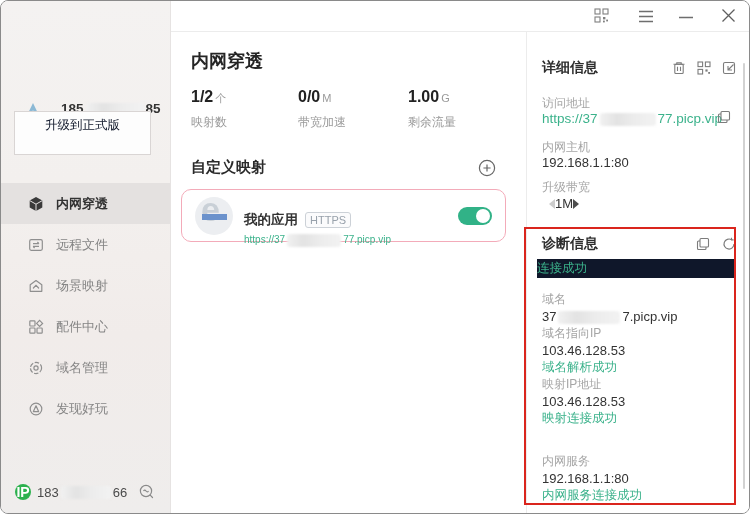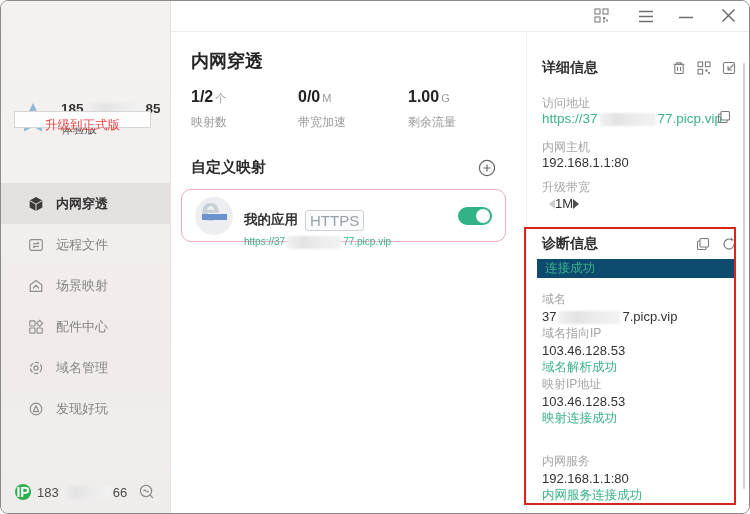--- a/index.html
+++ b/index.html
@@ -12,23 +12,23 @@
   .sidebar {
     position:absolute; left:0; top:0; width:170px; height:100%;
     background:linear-gradient(180deg,#f4f2f1 0%,#f3f0ee 35%,#f1ecea 65%,#efedec 100%);
     border-right:1px solid #e6e3e2;
   }
   .user { position:absolute; left:14px; top:52px; display:flex; align-items:flex-start;margin-top:48px; }
   .user-txt { margin-left:10px; }
   .user-name { font-size:13.5px; font-weight:bold; color:#333; white-space:nowrap; }
   .user-plan { font-size:12px; color:#555; margin-top:5px; }
   .upgrade-btn {
-    position:absolute; left:13px; top:110px; width:137px; height:17px;
+    position:absolute; left:13px; top:110px; width:137px; height:44px;
     background:#fdfdfd; border:1px solid #d9d5d4; border-radius:0;
-    font-size:12.5px; color:#ef4444; text-align:center; line-height:26px; cursor:pointer;
+    font-size:12.5px; color:#0f172a; text-align:center; line-height:26px; cursor:pointer;
   }
   .menu { position:absolute; left:0; top:182px; width:100%; }
   .menu-item { height:41px; display:flex; align-items:center; padding-left:27px; color:#858585; font-size:13px; cursor:pointer; }
   .menu-item .mi-icon { width:16px; height:16px; margin-right:12px; flex:0 0 16px; }
   .menu-item.active { background:#e4e1e0; color:#333; font-weight:bold; }
   .side-footer { position:absolute; left:14px; right:14px; bottom:11px; height:20px; display:flex; align-items:center; }
   .ip-badge { width:16px; height:16px; border-radius:50%; background:#2cb14e; color:#fff; font-size:14px; font-weight:bold; text-align:center; line-height:16px; }
   .acct { margin-left:6px; font-size:13px; color:#4a4a4a; display:flex; align-items:center; }
   .diag-glass { margin-left:auto; width:18px; height:18px; cursor:pointer; }
   
@@ -51,21 +51,21 @@
   .sec-title { font-size:15px; font-weight:bold; color:#2a2a2a; }
   .plus-btn { width:18px; height:18px; cursor:pointer; }
   .map-card { position:absolute; left:10px; top:157px; width:325px; height:53px;
     border:1px solid #f3abb9; border-radius:10px; display:flex; align-items:center; padding:0 13px; cursor:pointer; background:#fff; }
   .app-ic { position:relative; width:38px; height:38px; border-radius:50%; background:#eceef1; flex:0 0 38px; overflow:hidden; }
   .app-ic .e-letter { position:absolute; left:6px; top:-7px; font-size:34px; font-weight:bold; color:#c9d0d7; }
   .app-ic .e-bar { position:absolute; left:7px; top:17px; width:25px; height:6px; background:#6b92cc; }
   .map-txt { margin-left:11px;margin-top:27px; }
   .map-name-row { display:flex; align-items:center; }
   .map-name { font-size:13.5px; font-weight:bold; color:#333; }
-  .proto-tag { margin-left:7px; font-size:15px; color:#98a1ab; border:1px solid #ccd1d7; border-radius:3px; padding:1px 4px; background:#fbfbfc; }
+  .proto-tag { margin-left:7px; font-size:11px; color:#98a1ab; border:1px solid #ccd1d7; border-radius:3px; padding:1px 4px; background:#fbfbfc; }
   .map-url { margin-top:5px; font-size:10px; color:#3bb28b; }
   .toggle { margin-left:auto; width:34px; height:18px; border-radius:9px; background:#31b287; position:relative; cursor:pointer; flex:0 0 34px; }
   .toggle .knob { position:absolute; right:2px; top:2px; width:14px; height:14px; border-radius:50%; background:#fff; }
   
   .details { position:absolute; left:525px; top:31px; right:0; bottom:0; background:#fff; border-left:1px solid #ececec; }
   .dt-head { position:absolute; left:15px; right:13px; top:27px; display:flex; align-items:center; }
   .dt-title { font-size:14px; font-weight:bold; color:#2e2e2e; }
   .dt-icons { margin-left:auto; display:flex; gap:11px; }
   .dt-icons span, .dg-icons span { cursor:pointer; width:14px; height:14px; display:inline-block; }
   .lbl { font-size:12px; color:#a5a5a5; }
@@ -78,22 +78,22 @@
   .host-val { position:absolute; left:15px; top:123px; }
   .bw-lbl { position:absolute; left:15px; top:147px; }
   .stepper { position:absolute; left:22px; top:164px; display:flex; align-items:center; gap:0; }
   .arr { width:0; height:0; border-top:5px solid transparent; border-bottom:5px solid transparent; cursor:pointer; }
   .arr-l { border-right:6px solid #cccccc; }
   .arr-r { border-left:6px solid #4d4d4d; }
   .bw-val { font-size:13px; color:#333; }
   
   .dg-head { position:absolute; left:15px; right:13px; top:203px; display:flex; align-items:center; }
   .dg-icons { margin-left:auto; display:flex; gap:12px; }
-  .banner { position:absolute; left:10px; top:227px; width:198px; height:19px; background:#0c4a6e;
-    color:#3bb28b; font-size:12.5px; line-height:19px; padding-left:8px; }
+  .banner { position:absolute; left:10px; top:227px; width:198px; height:19px; background:#0f172a;
+    color:#3bb28b; font-size:12.5px; line-height:19px; padding-left:0; }
   .dg-rows { position:absolute; left:15px; top:259px; }
   .dg-rows div { line-height:17px; }
   .gap { margin-top:26px; }
   .scrollthumb { position:absolute; left:742px; top:62px; width:2px; height:426px; background:#d2d2d2; border-radius:1px; cursor:pointer; }
   .annotation { position:absolute; left:523px; top:226px; width:212px; height:278px; border:2px solid #da251d; pointer-events:none; z-index:9; }
   svg { display:block; }
 </style>
 </head>
 <body>
 

